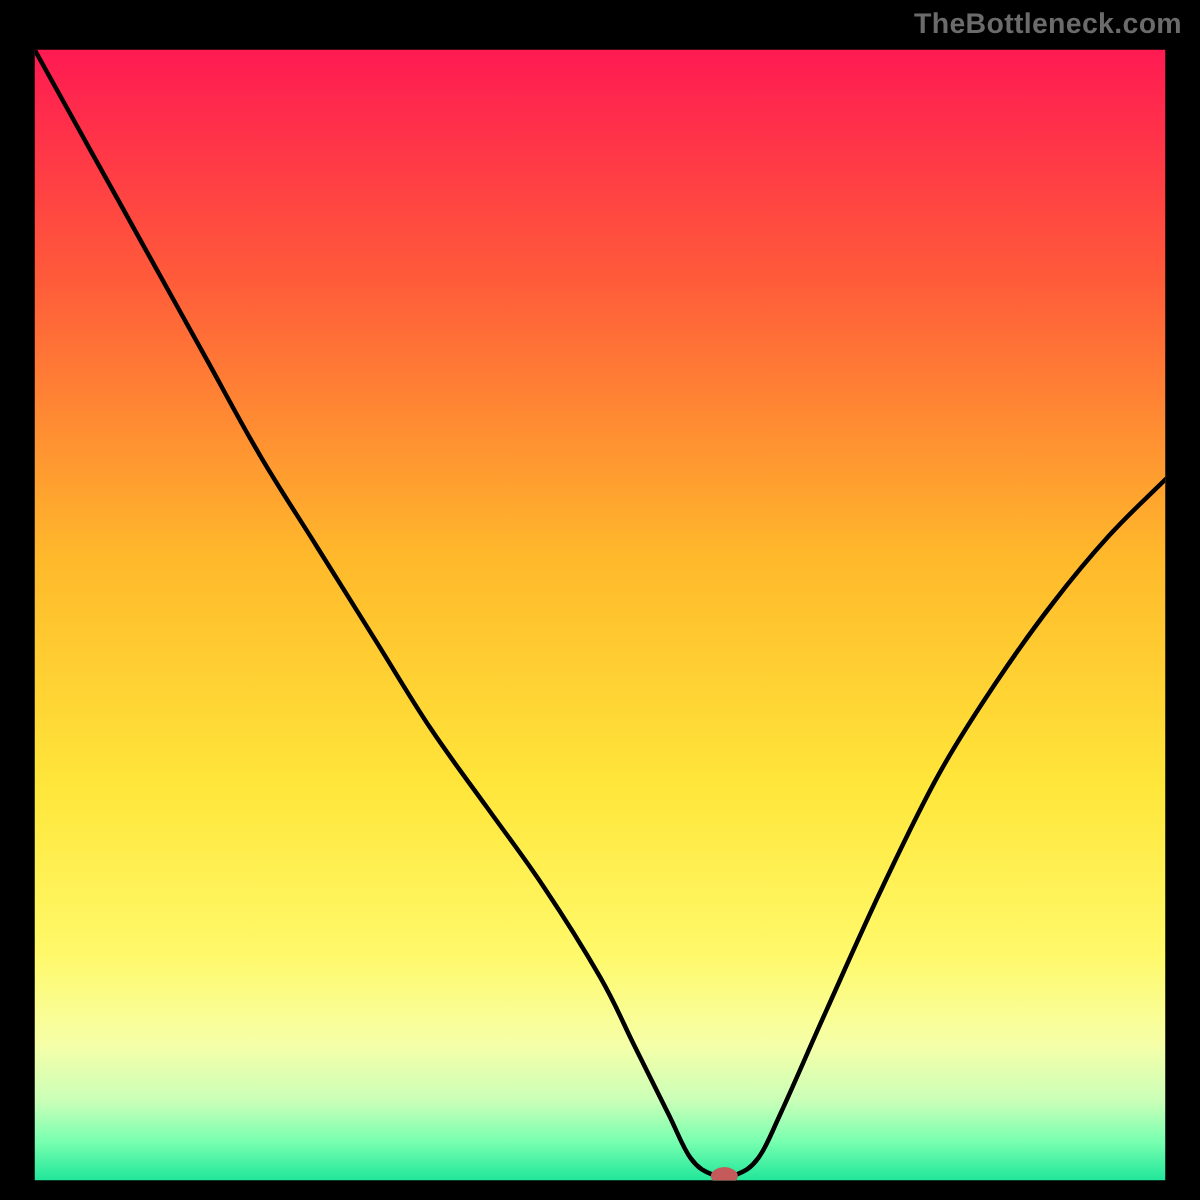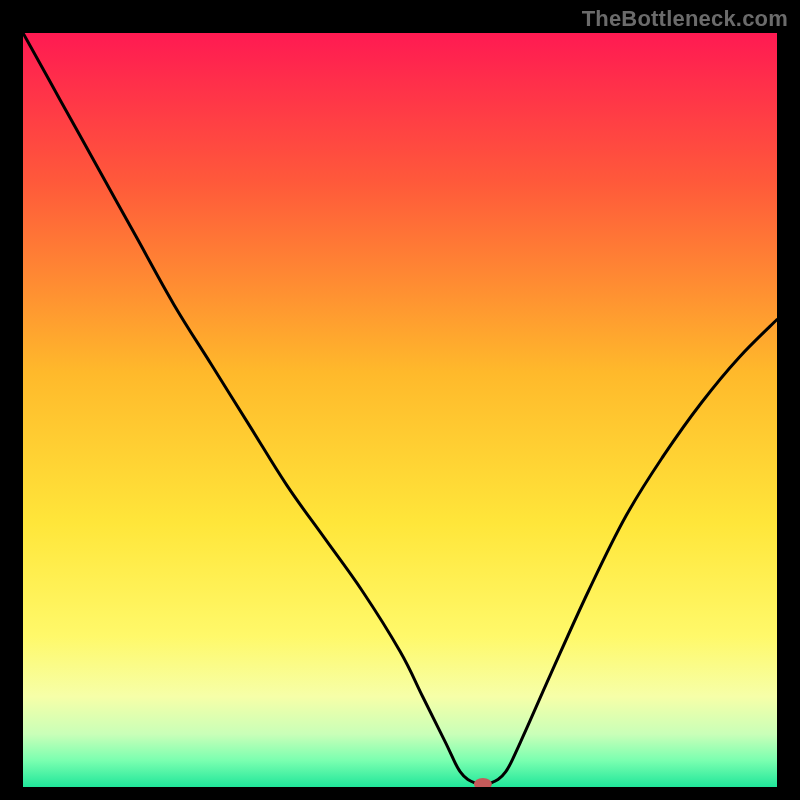--- a/index.html
+++ b/index.html
@@ -8,21 +8,21 @@
     position: relative;
     width: 800px;
     height: 800px;
     background: #000;
   }
   .watermark {
     position: absolute;
     top: 6px;
     right: 12px;
     font-family: Arial, Helvetica, sans-serif;
-    font-size: 22px;
+    font-size: 19px;
     font-weight: 600;
     color: #6b6b6b;
     letter-spacing: 0.2px;
     user-select: none;
     text-align: right;
   }
   .plot {
     position: absolute;
     left: 23px;
     top: 33px;

